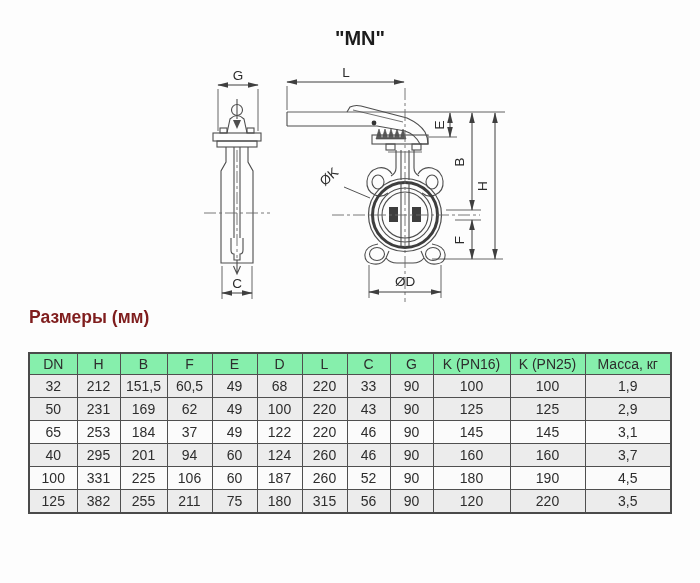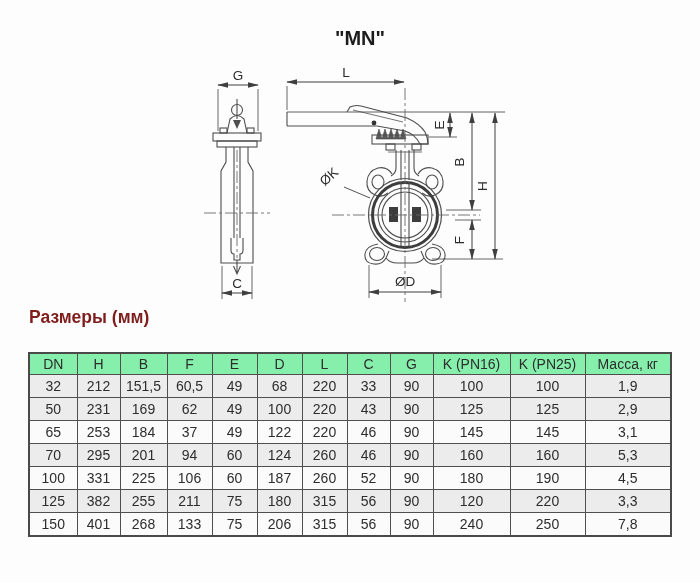--- a/index.html
+++ b/index.html
@@ -212,32 +212,32 @@
             <td>49</td>
             <td>122</td>
             <td>220</td>
             <td>46</td>
             <td>90</td>
             <td>145</td>
             <td>145</td>
             <td>3,1</td>
           </tr>
           <tr class="alt">
-            <td>70</td>
+            <td>40</td>
             <td>295</td>
             <td>201</td>
             <td>94</td>
             <td>60</td>
             <td>124</td>
             <td>260</td>
             <td>46</td>
             <td>90</td>
             <td>160</td>
             <td>160</td>
-            <td>5,3</td>
+            <td>3,7</td>
           </tr>
           <tr>
             <td>100</td>
             <td>331</td>
             <td>225</td>
             <td>106</td>
             <td>60</td>
             <td>187</td>
             <td>260</td>
             <td>52</td>
@@ -251,32 +251,18 @@
             <td>382</td>
             <td>255</td>
             <td>211</td>
             <td>75</td>
             <td>180</td>
             <td>315</td>
             <td>56</td>
             <td>90</td>
             <td>120</td>
             <td>220</td>
-            <td>3,3</td>
-          </tr>
-          <tr>
-            <td>150</td>
-            <td>401</td>
-            <td>268</td>
-            <td>133</td>
-            <td>75</td>
-            <td>206</td>
-            <td>315</td>
-            <td>56</td>
-            <td>90</td>
-            <td>240</td>
-            <td>250</td>
-            <td>7,8</td>
+            <td>3,5</td>
           </tr>
         </tbody>
     </table>
   </div>
 </div>
 
 </body></html>

